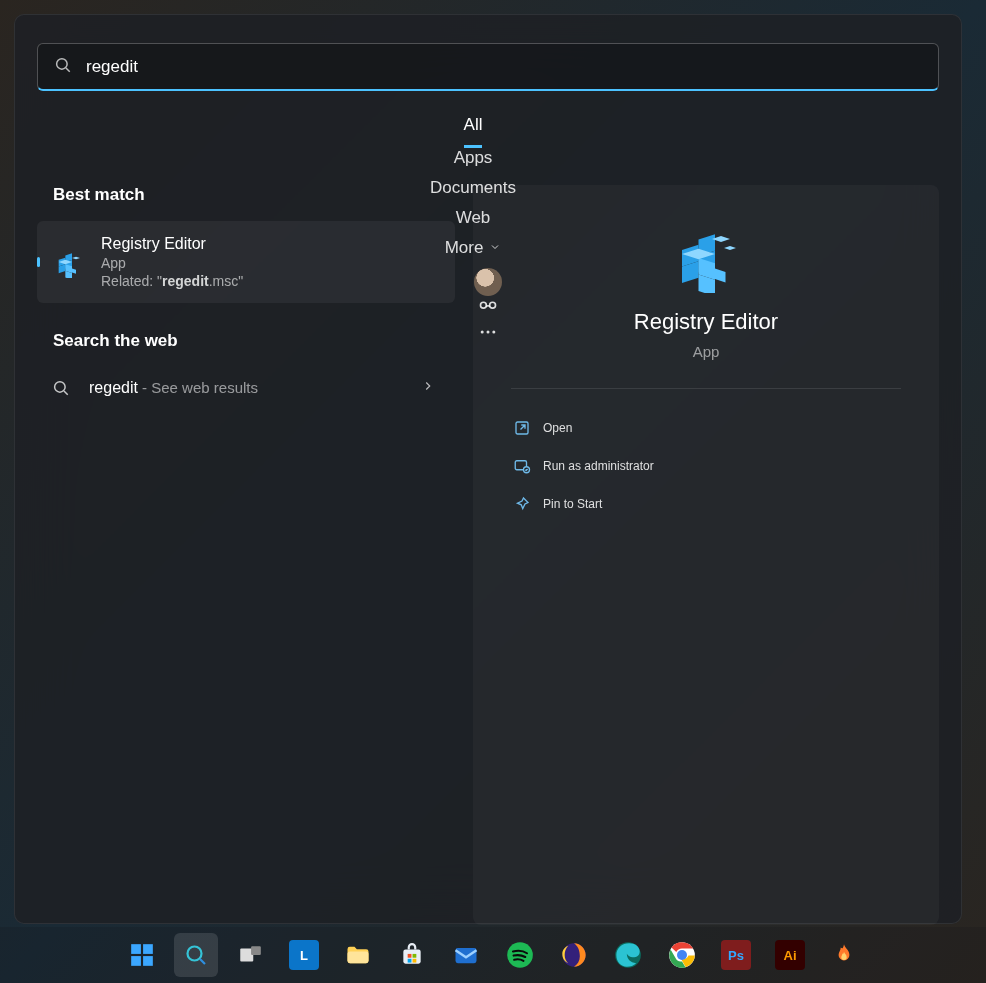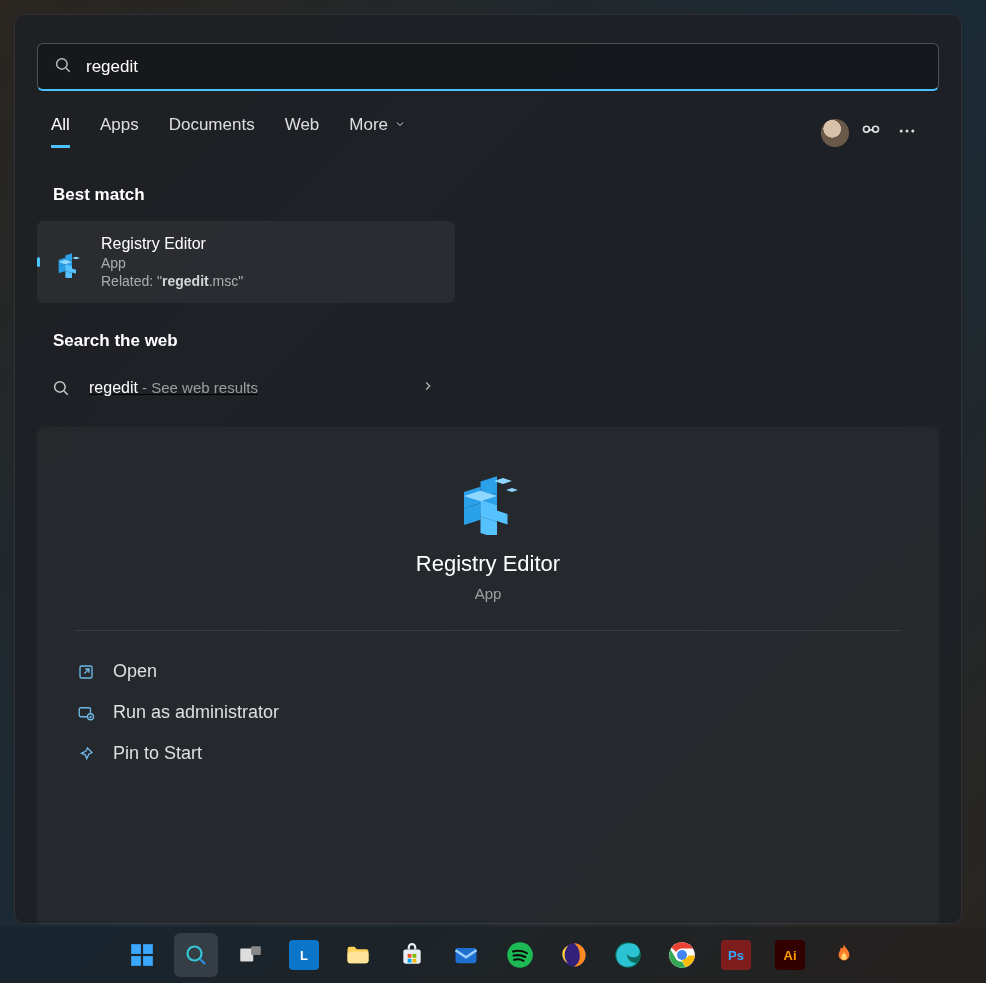--- a/index.html
+++ b/index.html
@@ -39,23 +39,24 @@
     flex: 1;
     background: transparent;
     border: none;
     outline: none;
     color: #fff;
     font-size: 17px;
     caret-color: #4cc2ff;
   }
   .tab-row {
     display: flex;
-    align-items: flex-start;
+    align-items: center;
     margin: 24px 36px 0 36px;
     height: 40px;
+    flex-direction: column;
   }
   .tab {
     color: rgba(255,255,255,0.85);
     font-size: 17px;
     margin-right: 30px;
     padding-bottom: 10px;
     cursor: pointer;
     display: flex;
     align-items: center;
     gap: 6px;
@@ -75,21 +76,20 @@
   .avatar {
     width: 28px; height: 28px; border-radius: 50%;
     background: radial-gradient(circle at 40% 35%, #d9c0a8 0 35%, #6b5a4a 36% 100%);
   }
   .body-row {
     display: flex;
     margin-top: 30px;
     padding: 0 22px;
     gap: 18px;
     height: 740px;
-    flex-direction: column;
   }
   .left-col {
     width: 418px;
   }
   .section-h {
     color: #fff;
     font-size: 17px;
     font-weight: 600;
     margin: 0 16px 16px 16px;
   }
@@ -119,21 +119,20 @@
   .result-text .sub   { color: rgba(255,255,255,0.6); font-size: 14px; margin-bottom: 2px; }
   .result-text .rel   { color: rgba(255,255,255,0.6); font-size: 14px; }
   .result-text .rel b { font-weight: 600; color: rgba(255,255,255,0.8); }
   .web-row {
     display: flex;
     align-items: center;
     padding: 12px 20px 12px 12px;
     gap: 16px;
     cursor: pointer;
     border-radius: 6px;
-    text-decoration: underline;
   }
   .web-row .wicon { width: 24px; display:flex; justify-content:center; }
   .web-row .wt {
     flex: 1;
     color: #fff;
     font-size: 16px;
   }
   .web-row .wt .hint { color: rgba(255,255,255,0.55); font-size: 15px; }
   .right-col {
     flex: 1;
@@ -145,25 +144,25 @@
     display: flex; flex-direction: column; align-items: center;
     gap: 16px;
     padding-bottom: 28px;
     border-bottom: 1px solid rgba(255,255,255,0.1);
   }
   .big-icon { width: 72px; height: 72px; }
   .preview-title { color: #fff; font-size: 22px; font-weight: 400; }
   .preview-sub { color: rgba(255,255,255,0.55); font-size: 15px; margin-top: -8px; }
   .actions { margin-top: 20px; }
   .action {
-    display: flex; align-items: center; gap: 16px;
+    display: flex; align-items: center; gap: 10px;
     padding: 10px 0;
     cursor: pointer;
     color: rgba(255,255,255,0.85);
-    font-size: 18px;
+    font-size: 12px;
   }
   .action .ai { width: 22px; display:flex; justify-content:center; color:#6fb9e8; }
 
   
   .taskbar {
     position: absolute;
     left: 0; right: 0; bottom: 0;
     height: 56px;
     background: rgba(20,22,26,0.2);
     display: flex;

